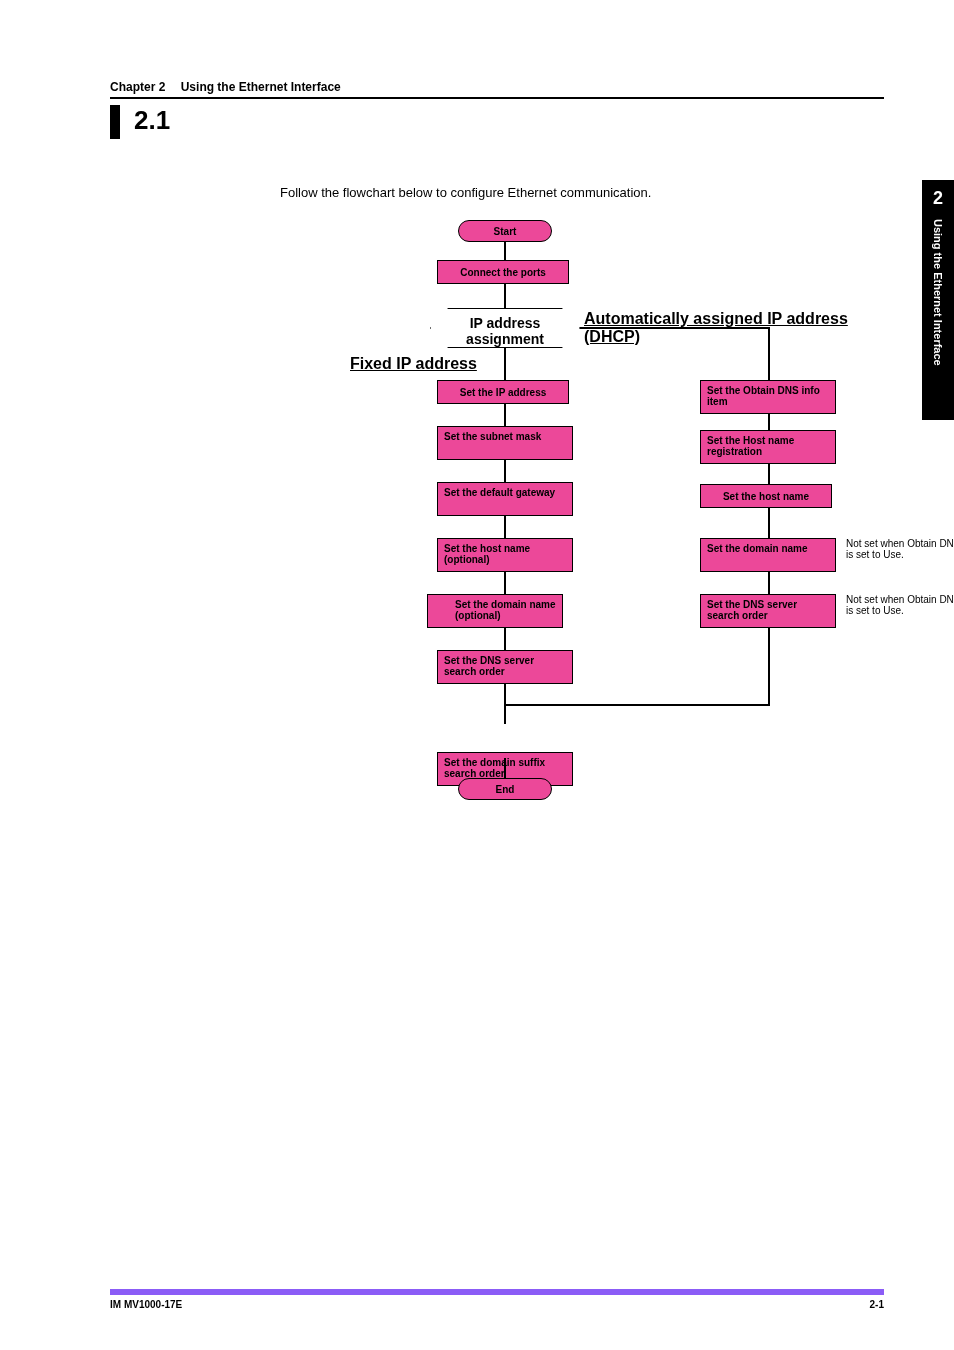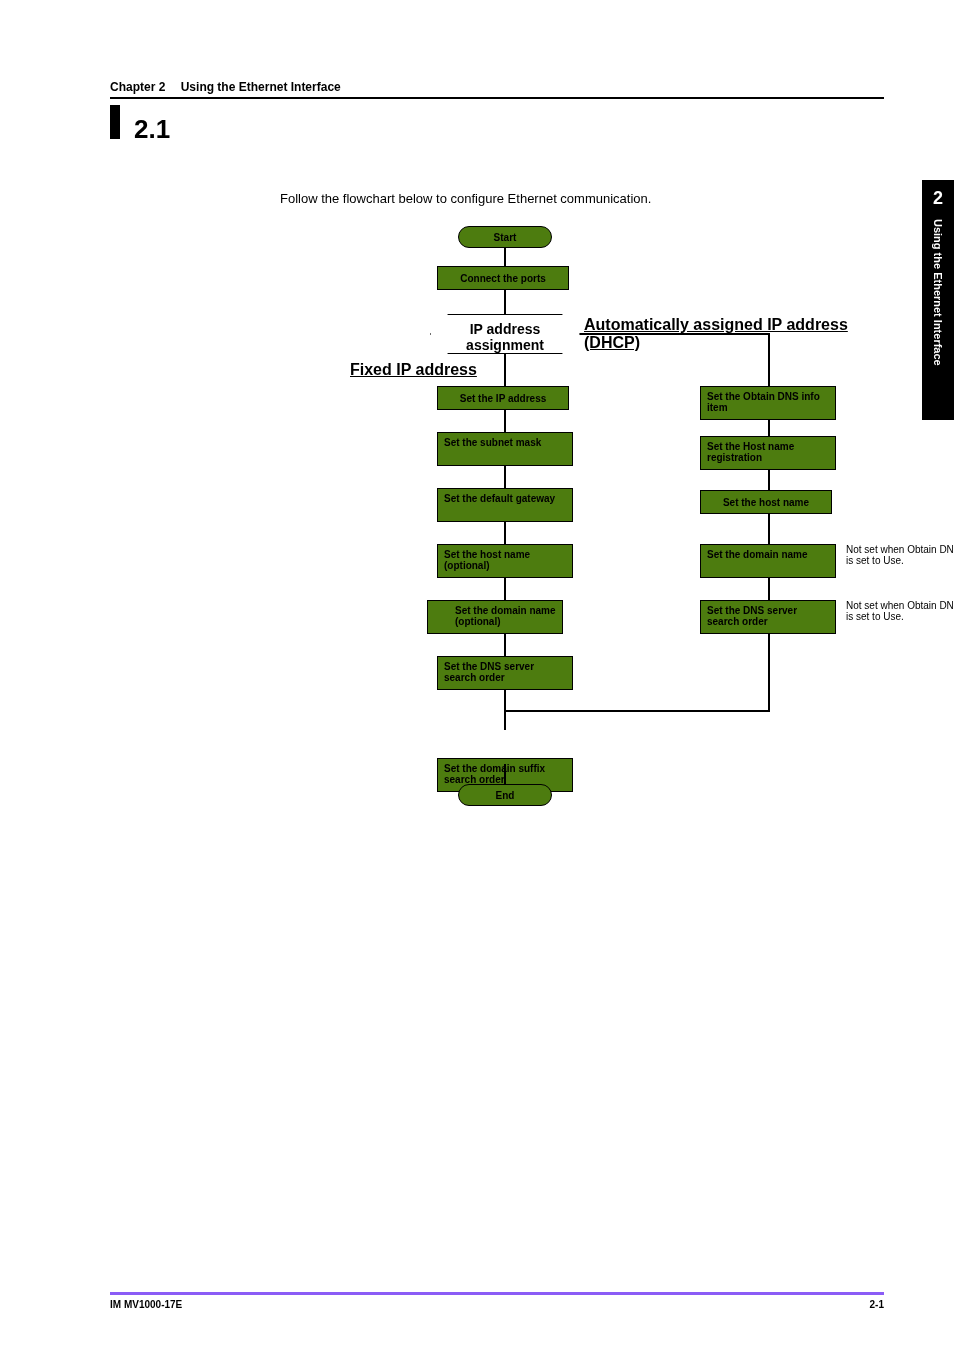--- a/index.html
+++ b/index.html
@@ -2,36 +2,36 @@
 <html><head>
 <meta charset="utf-8">
 <style>
   * { box-sizing: border-box; margin: 0; padding: 0; }
   html, body { width: 954px; height: 1350px; background: #fff; font-family: Arial, Helvetica, sans-serif; color: #000; }
   .page { position: relative; width: 954px; height: 1350px; padding: 80px 70px 40px 110px; }
   .chapter-head { font-size: 12px; font-weight: bold; border-bottom: 2px solid #000; padding-bottom: 3px; margin-bottom: 6px; }
   .chapter-head .chno { margin-right: 12px; }
   .title-row { display: flex; align-items: flex-start; }
   .title-bar { width: 10px; height: 34px; background: #000; margin-right: 14px; }
-  .sec-no { font-size: 26px; font-weight: bold; margin-right: 28px; margin-top: 9px; }
+  .sec-no { font-size: 26px; font-weight: bold; margin-right: 28px; }
   .sec-title { font-size: 26px; font-weight: bold; }
   .intro { font-size: 13px; margin: 46px 0 20px 170px; }
   .tab { position: absolute; right: 0; top: 180px; width: 32px; height: 240px; background: #000; color: #fff; display: flex; flex-direction: column; align-items: center; padding-top: 8px; }
   .tab-num { font-size: 18px; font-weight: bold; margin-bottom: 10px; }
   .tab-text { writing-mode: vertical-rl; font-size: 11px; font-weight: bold; }
   .flow { position: relative; width: 640px; height: 650px; margin-left: 130px; }
-  .node { position: absolute; border: 1px solid #000; font-size: 10px; font-weight: bold; display: flex; align-items: center; padding: 4px 6px; background: #4d7c0f; }
+  .node { position: absolute; border: 1px solid #000; font-size: 10px; font-weight: bold; display: flex; align-items: center; padding: 4px 6px; background: #ec4899; }
   .term { border-radius: 12px; width: 94px; height: 22px; justify-content: center; }
   .proc { width: 132px; min-height: 24px; }
   .proc2 { width: 136px; min-height: 34px; align-items: flex-start; }
   .decision { width: 150px; height: 40px; background: #fff; border: 1px solid #000; font-size: 14px; font-weight: bold; text-align: center; padding: 6px 14px 0 14px; clip-path: polygon(12% 0, 88% 0, 100% 50%, 88% 100%, 12% 100%, 0 50%); }
   .lbl { position: absolute; font-size: 16px; font-weight: bold; text-decoration: underline; }
   .note { position: absolute; font-size: 10px; width: 140px; }
   .conn { position: absolute; background: #000; }
-  .footer { position: absolute; bottom: 40px; left: 110px; right: 70px; border-top: 3px solid #8b5cf6; padding-top: 4px; font-size: 10px; font-weight: bold; display: flex; justify-content: space-between; }
+  .footer { position: absolute; bottom: 40px; left: 110px; right: 70px; border-top: 6px solid #8b5cf6; padding-top: 4px; font-size: 10px; font-weight: bold; display: flex; justify-content: space-between; }
 </style>
 </head>
 <body>
 
 <div class="page">
   <div class="chapter-head">
     <span class="chno">Chapter 2</span>
     <span>Using the Ethernet Interface</span>
   </div>
 

